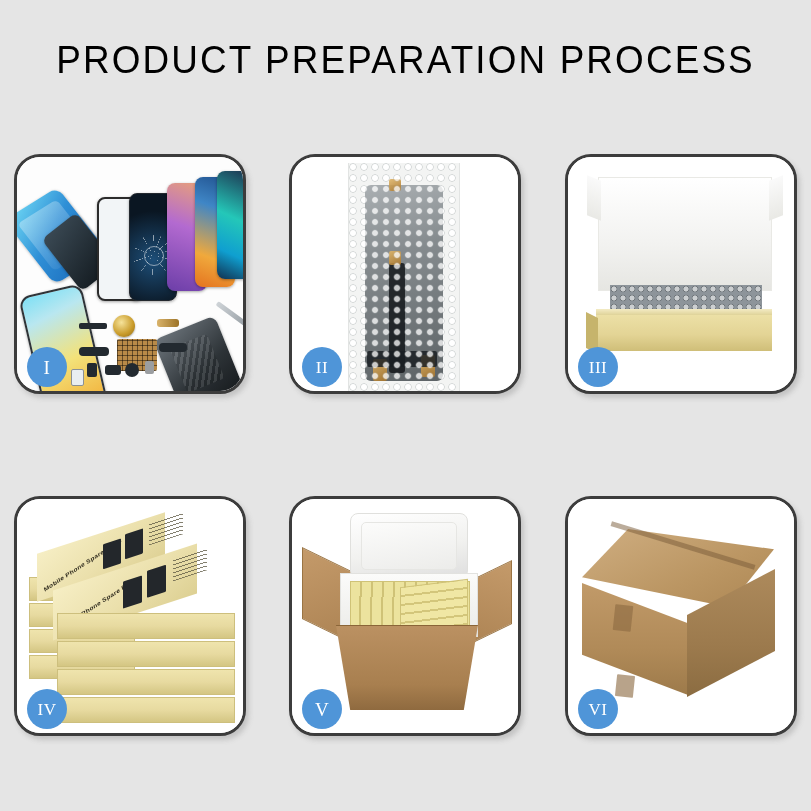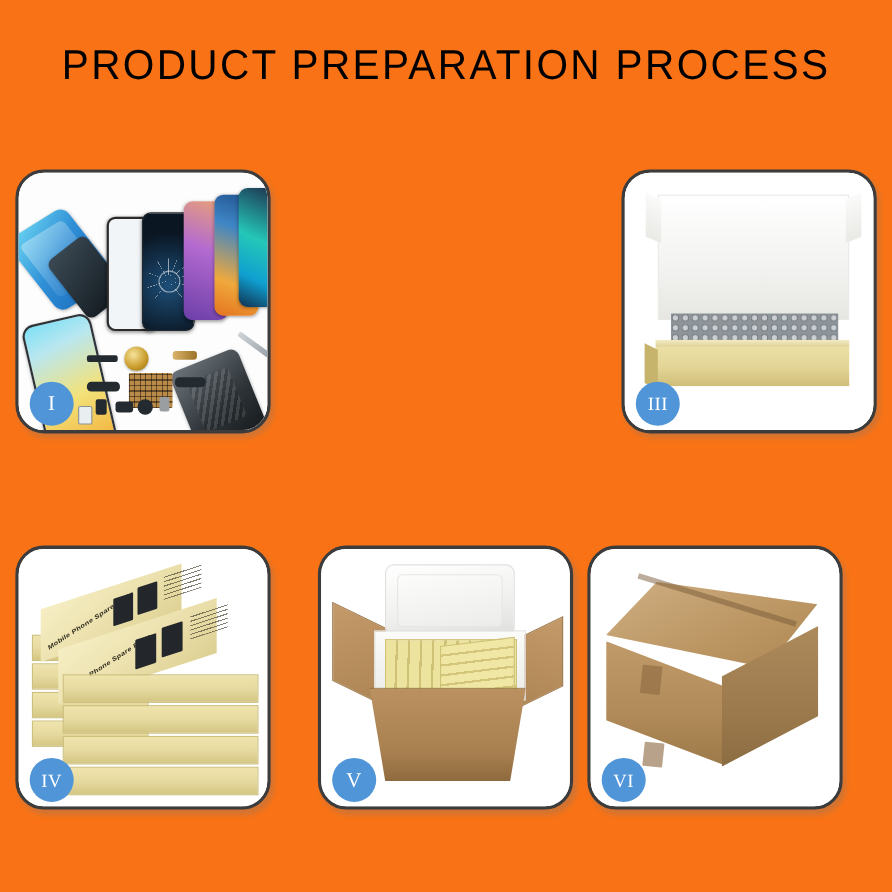--- a/index.html
+++ b/index.html
@@ -11,21 +11,21 @@
     height: 811px;
     background: #ffffff;
     font-family: "Liberation Sans", sans-serif;
     overflow: hidden;
   }
 
   .page {
     position: relative;
     width: 811px;
     height: 811px;
-    background: #f97316;
+    background: #e5e5e5;
     box-sizing: border-box;
   }
 
   
   .header {
     position: absolute;
     left: 0;
     top: 38px;
     width: 811px;
     text-align: center;
@@ -68,21 +68,21 @@
     border-radius: 26px;
     background: #ffffff;
     box-shadow: 3px 4px 5px rgba(120,120,120,0.30);
     box-sizing: border-box;
   }
   .card.c1 { left: 0px;   top: 0px; }
   .card.c2 { left: 275px; top: 0px; }
   .card.c3 { left: 551px; top: 0px; text-align: right; }
   .card.c4 { left: 0px;   top: 342px; }
   .card.c5 { left: 275px; top: 342px; }
-  .card.c6 { left: 520px; top: 342px; }
+  .card.c6 { left: 551px; top: 342px; }
 
   .card-inner {
     position: absolute;
     left: 0; top: 0; right: 0; bottom: 0;
     border-radius: 23px;
     overflow: hidden;
     background: #ffffff;
   }
 
   
@@ -488,20 +488,35 @@
         <div class="part" style="left:70px; top:206px; width:10px; height:14px;"></div>
         <div class="part" style="left:88px; top:208px; width:16px; height:10px; border-radius:3px;"></div>
         <div class="part" style="left:108px; top:206px; width:14px; height:14px; border-radius:50%;"></div>
         <div class="part" style="left:128px; top:204px; width:9px; height:13px; background:#9b9ea1;"></div>
         <div class="part" style="left:54px; top:212px; width:11px; height:15px; background:#e9eef1; border:1px solid #8b9195;"></div>
         <div class="tweezer"></div>
       </div>
       <div class="badge">I</div>
     </div>
 
+    <div class="card c2">
+      <div class="card-inner p2">
+        <div class="bubblebag">
+          <div class="screen2"></div>
+          <div class="flex2"></div>
+          <div class="gold-tab" style="left:40px; top:16px; width:12px; height:12px;"></div>
+          <div class="gold-tab" style="left:40px; top:88px; width:12px; height:14px;"></div>
+          <div class="gold-tab" style="left:24px; top:196px; width:14px; height:22px;"></div>
+          <div class="gold-tab" style="left:72px; top:192px; width:14px; height:22px;"></div>
+          <div class="part" style="left:18px; top:188px; width:70px; height:16px; background:#1a1f23; opacity:.85;"></div>
+          <div class="bub-overlay"></div>
+        </div>
+      </div>
+      <div class="badge wide">II</div>
+    </div>
 
     <div class="card c3">
       <div class="card-inner p3">
         <div class="lid3"></div>
         <div class="bubbletray3"></div>
         <div class="boxedge3"></div>
         <div class="boxfront3"></div>
       </div>
       <div class="badge wide">III</div>
     </div>

